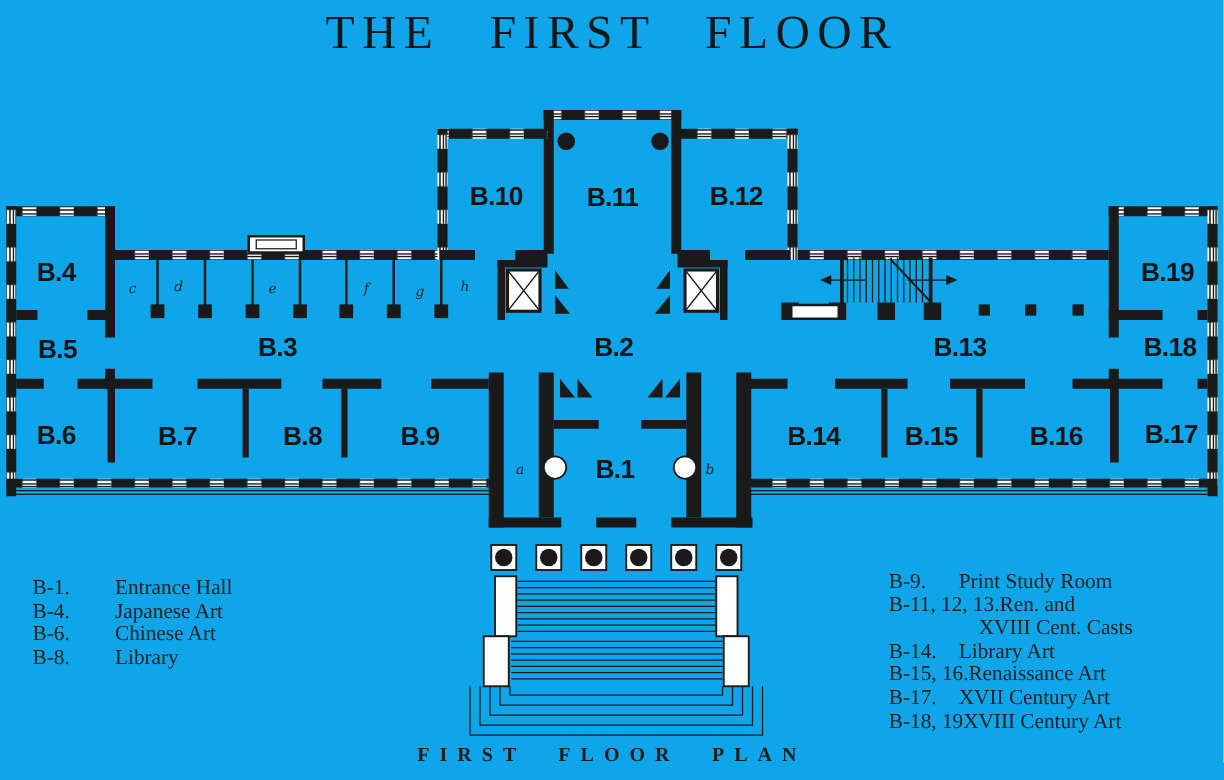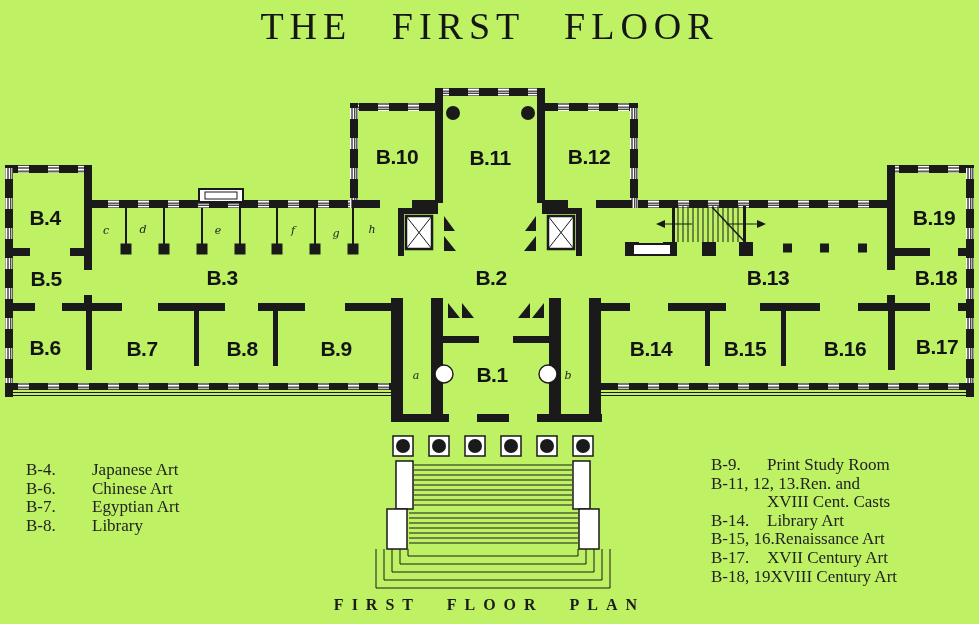--- a/index.html
+++ b/index.html
@@ -1,28 +1,28 @@
 <!DOCTYPE html>
 <html><head>
 <meta charset="utf-8">
 <style>
   html,body{margin:0;padding:0;background:#ffffff;}
-  #page{position:relative;width:979px;height:624px;background:#bef264;overflow:hidden;
+  #page{position:relative;width:979px;height:624px;background:#0ea5e9;overflow:hidden;
         font-family:"Liberation Serif", serif;color:#1a1a1a;}
   #title{position:absolute;top:4px;left:0;width:100%;text-align:center;
          font-size:38px;font-weight:400;letter-spacing:6px;word-spacing:24px;color:#161616;}
   #plan-svg{position:absolute;left:0;top:0;}
   .legend{position:absolute;font-size:17px;line-height:18.6px;color:#222;}
   #legend-left{left:26px;top:461px;width:330px;}
   #legend-right{left:711px;top:456px;width:266px;}
   .lrow{white-space:nowrap;}
   .lrow .code{display:inline-block;min-width:66px;}
   #legend-right .lrow .code{min-width:56px;}
   .lrow .name{display:inline-block;}
-  .lrow.cont .name{}
+  .lrow.cont .name{margin-left:16px;}
   #caption{position:absolute;top:596px;left:0;width:100%;text-align:center;
            font-size:16px;font-weight:700;letter-spacing:8px;word-spacing:14px;color:#1c1c1c;}
   text.room{font-family:"Liberation Sans", sans-serif;font-weight:700;font-size:21px;fill:#141414;letter-spacing:-0.5px;}
   text.pletter{font-family:"DejaVu Serif", serif;font-style:italic;font-size:11px;fill:#222;}
   .thin{stroke:#1a1a1a;stroke-width:1;fill:none;}
 </style>
 </head>
 <body>
 
 <div id="page">
@@ -289,23 +289,23 @@
       <text class="pletter" x="106" y="234">c</text>
       <text class="pletter" x="143" y="233">d</text>
       <text class="pletter" x="218" y="234">e</text>
       <text class="pletter" x="293" y="234">f</text>
       <text class="pletter" x="336" y="237">g</text>
       <text class="pletter" x="372" y="233">h</text>
     </g>
   </svg>
 
   <div id="legend-left" class="legend">
+    <div class="lrow"><span class="code">B-1.</span><span class="name">Entrance Hall</span></div>
     <div class="lrow"><span class="code">B-4.</span><span class="name">Japanese Art</span></div>
     <div class="lrow"><span class="code">B-6.</span><span class="name">Chinese Art</span></div>
-    <div class="lrow"><span class="code">B-7.</span><span class="name">Egyptian Art</span></div>
     <div class="lrow"><span class="code">B-8.</span><span class="name">Library</span></div>
   </div>
 
   <div id="legend-right" class="legend">
     <div class="lrow"><span class="code">B-9.</span><span class="name">Print Study Room</span></div>
     <div class="lrow"><span class="code">B-11, 12, 13.</span><span class="name">Ren. and</span></div>
     <div class="lrow cont"><span class="code"></span><span class="name">XVIII Cent. Casts</span></div>
     <div class="lrow"><span class="code">B-14.</span><span class="name">Library Art</span></div>
     <div class="lrow"><span class="code">B-15, 16.</span><span class="name">Renaissance Art</span></div>
     <div class="lrow"><span class="code">B-17.</span><span class="name">XVII Century Art</span></div>

